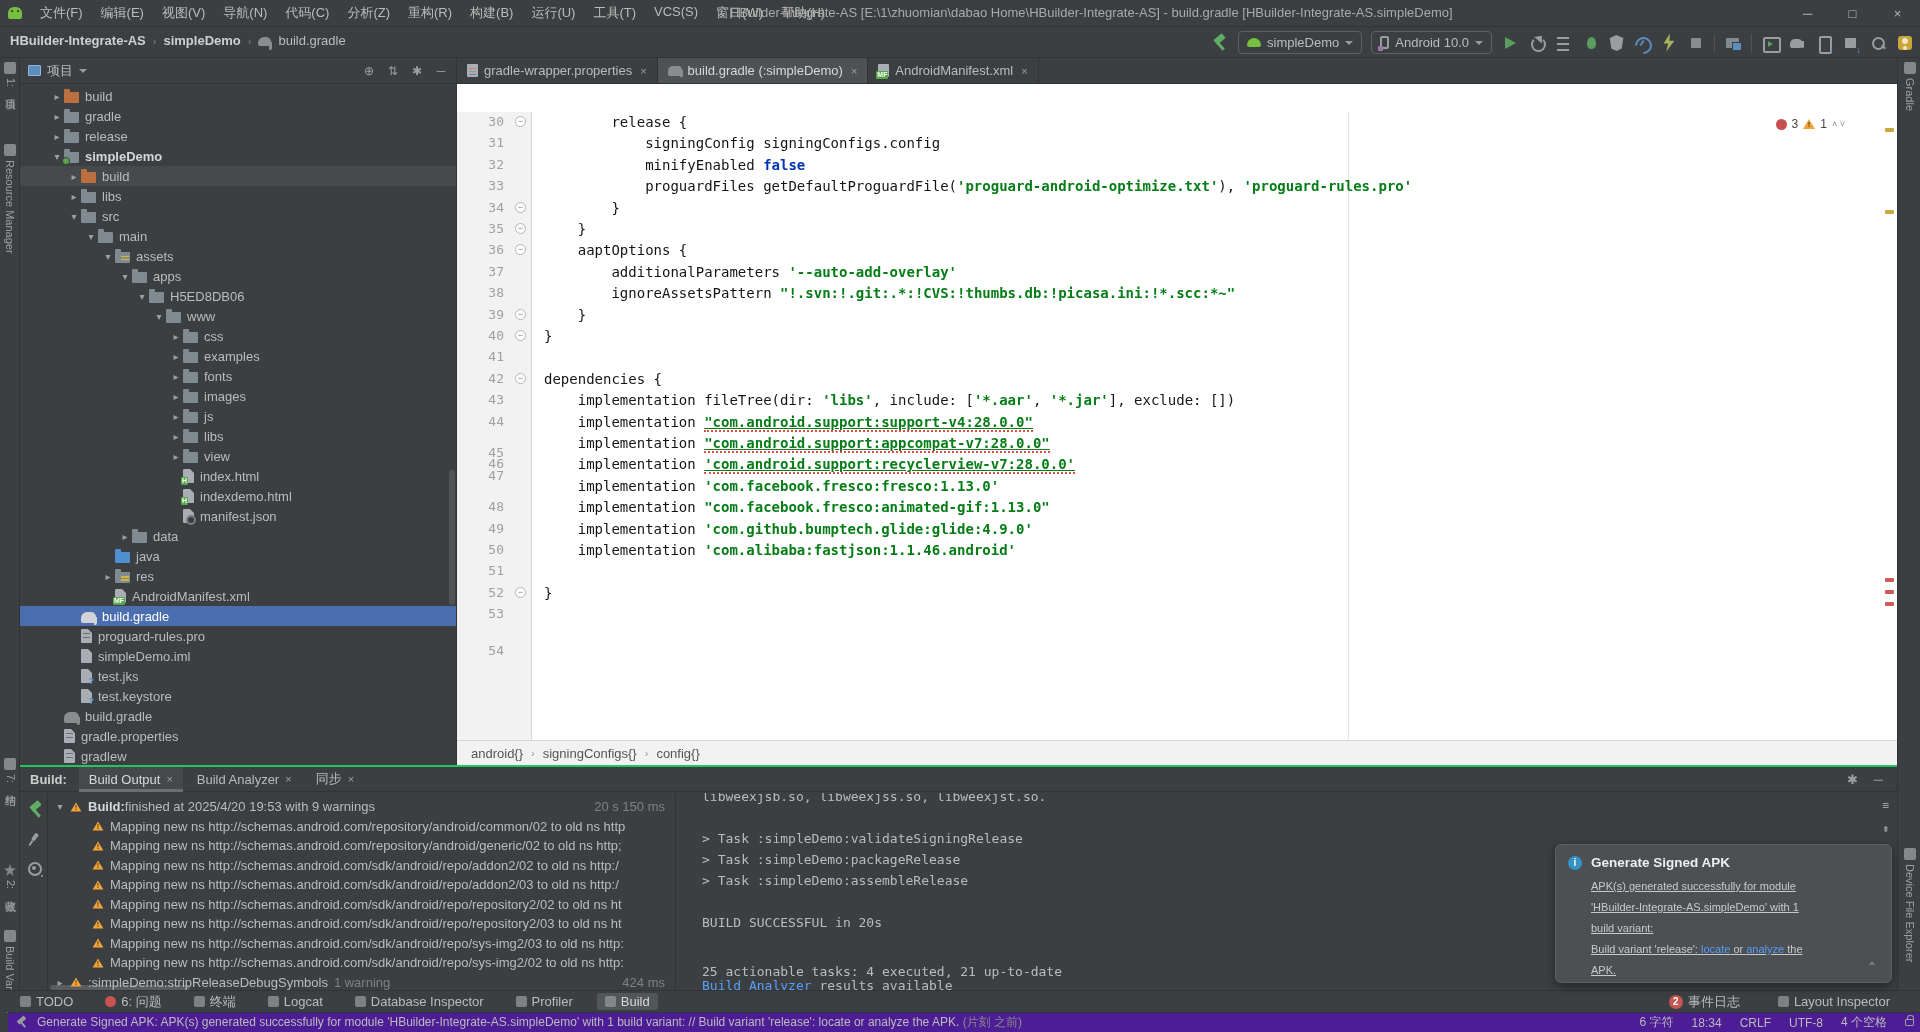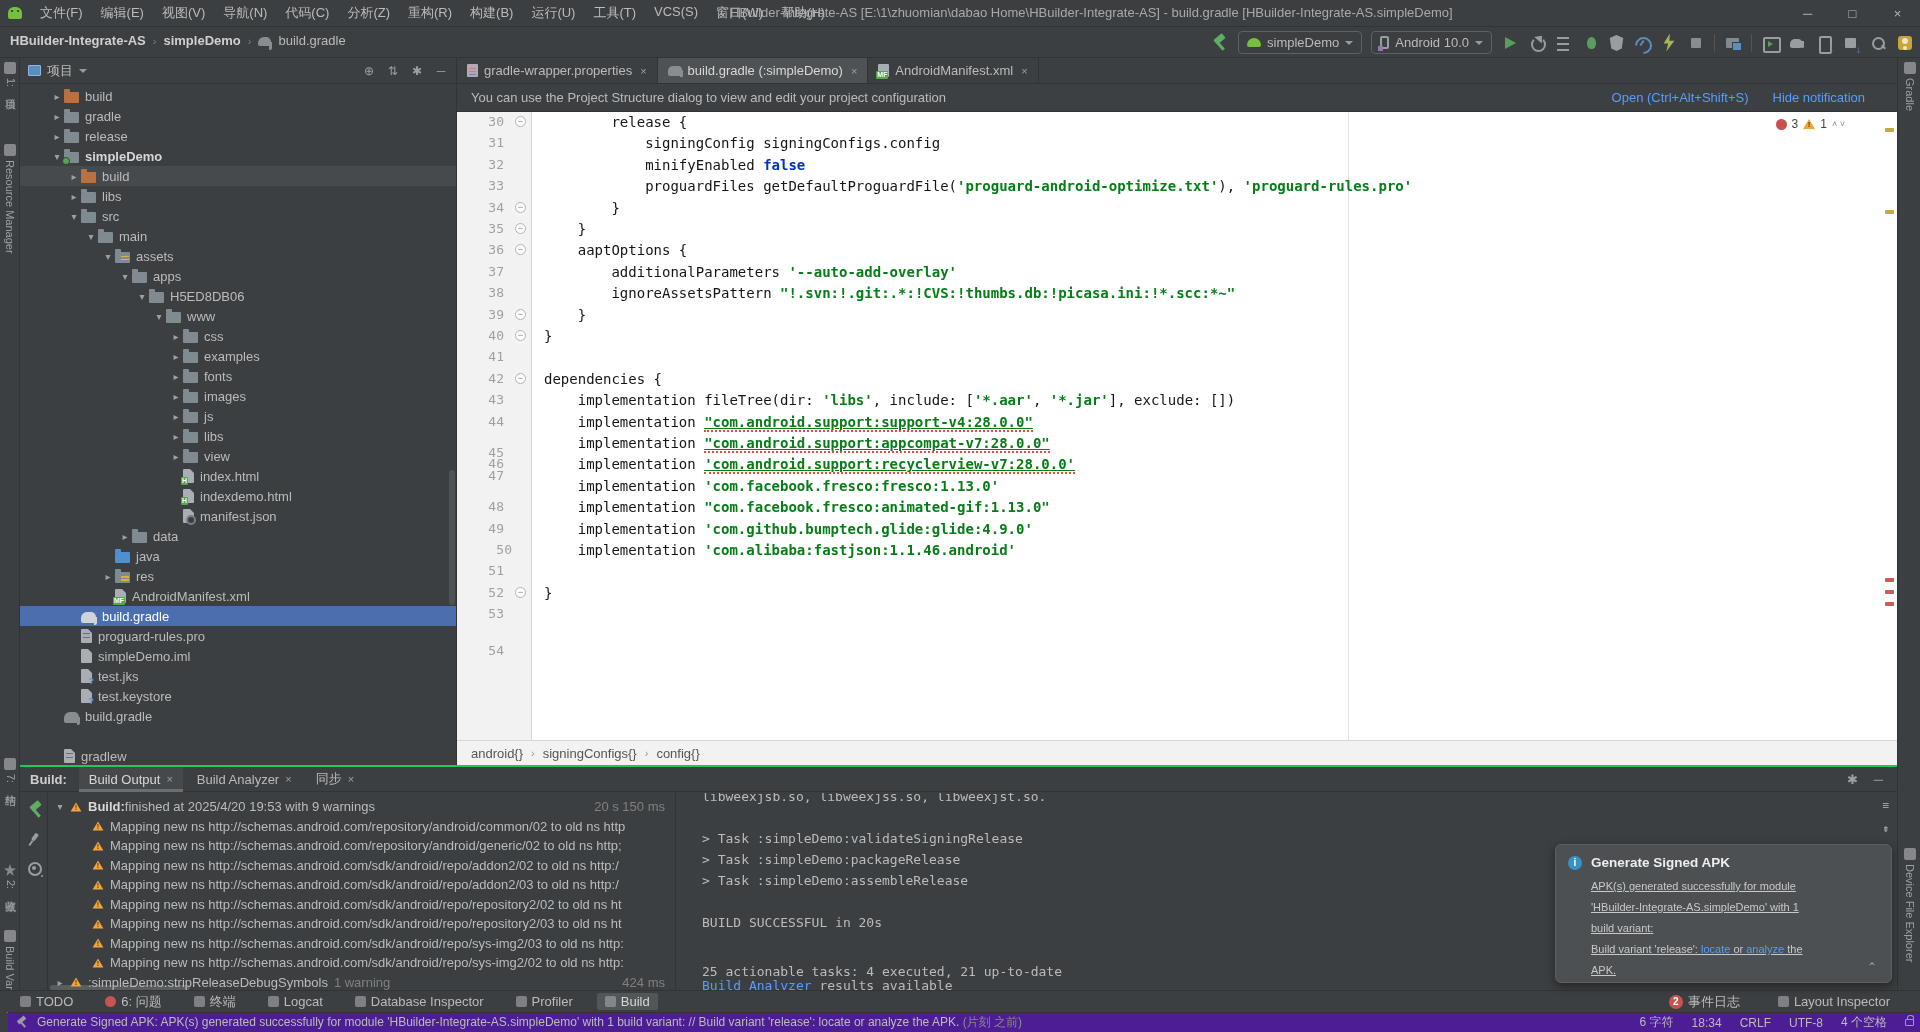--- a/index.html
+++ b/index.html
@@ -460,20 +460,25 @@
       <div class="trow" style="top: 600px; padding-left: 47px;">
         <span class="arrow"></span>
         <span class="ticon fi q"></span>
         <span class="tlabel">test.keystore</span>
       </div>
       <div class="trow" style="top: 620px; padding-left: 30px;">
         <span class="arrow"></span>
         <span class="ticon ele"></span>
         <span class="tlabel">build.gradle</span>
       </div>
+      <div class="trow" style="top: 640px; padding-left: 30px;">
+        <span class="arrow"></span>
+        <span class="ticon fi lines"></span>
+        <span class="tlabel">gradle.properties</span>
+      </div>
       <div class="trow" style="top: 660px; padding-left: 30px;">
         <span class="arrow"></span>
         <span class="ticon fi lines"></span>
         <span class="tlabel">gradlew</span>
       </div>
     </div>
   <div id="proj-scroll"></div>
 </div>
 
 <div id="editor">
@@ -489,27 +494,20 @@
         <span class="close">×</span>
       </div>
       <div class="etab">
         <span class="ti-page">
           <span class="badge">MF</span>
         </span>
         <span>AndroidManifest.xml</span>
         <span class="close">×</span>
       </div>
     </div>
-  <div id="banner">
-    <span>You can use the Project Structure dialog to view and edit your project configuration</span>
-    <span class="blinks">
-      <span class="blue-link">Open (Ctrl+Alt+Shift+S)</span>
-      <span class="blue-link">Hide notification</span>
-    </span>
-  </div>
   <div id="code-wrap">
     <div id="gutter">
         <div class="gl" style="top: 0px;">
           <span class="num">30</span>
           <span class="fold">−</span>
         </div>
         <div class="gl" style="top: 21.4px;">
           <span class="num">31</span>
         </div>
         <div class="gl" style="top: 42.8px;">
@@ -565,21 +563,21 @@
         </div>
         <div class="gl" style="top: 354px;">
           <span class="num">47</span>
         </div>
         <div class="gl" style="top: 385.2px;">
           <span class="num">48</span>
         </div>
         <div class="gl" style="top: 406.6px;">
           <span class="num">49</span>
         </div>
-        <div class="gl" style="top: 428px; margin-left: 8px;">
+        <div class="gl" style="top: 428px;">
           <span class="num">50</span>
         </div>
         <div class="gl" style="top: 449.4px;">
           <span class="num">51</span>
         </div>
         <div class="gl" style="top: 470.8px;">
           <span class="num">52</span>
           <span class="fold">−</span>
         </div>
         <div class="gl" style="top: 492.2px;">

